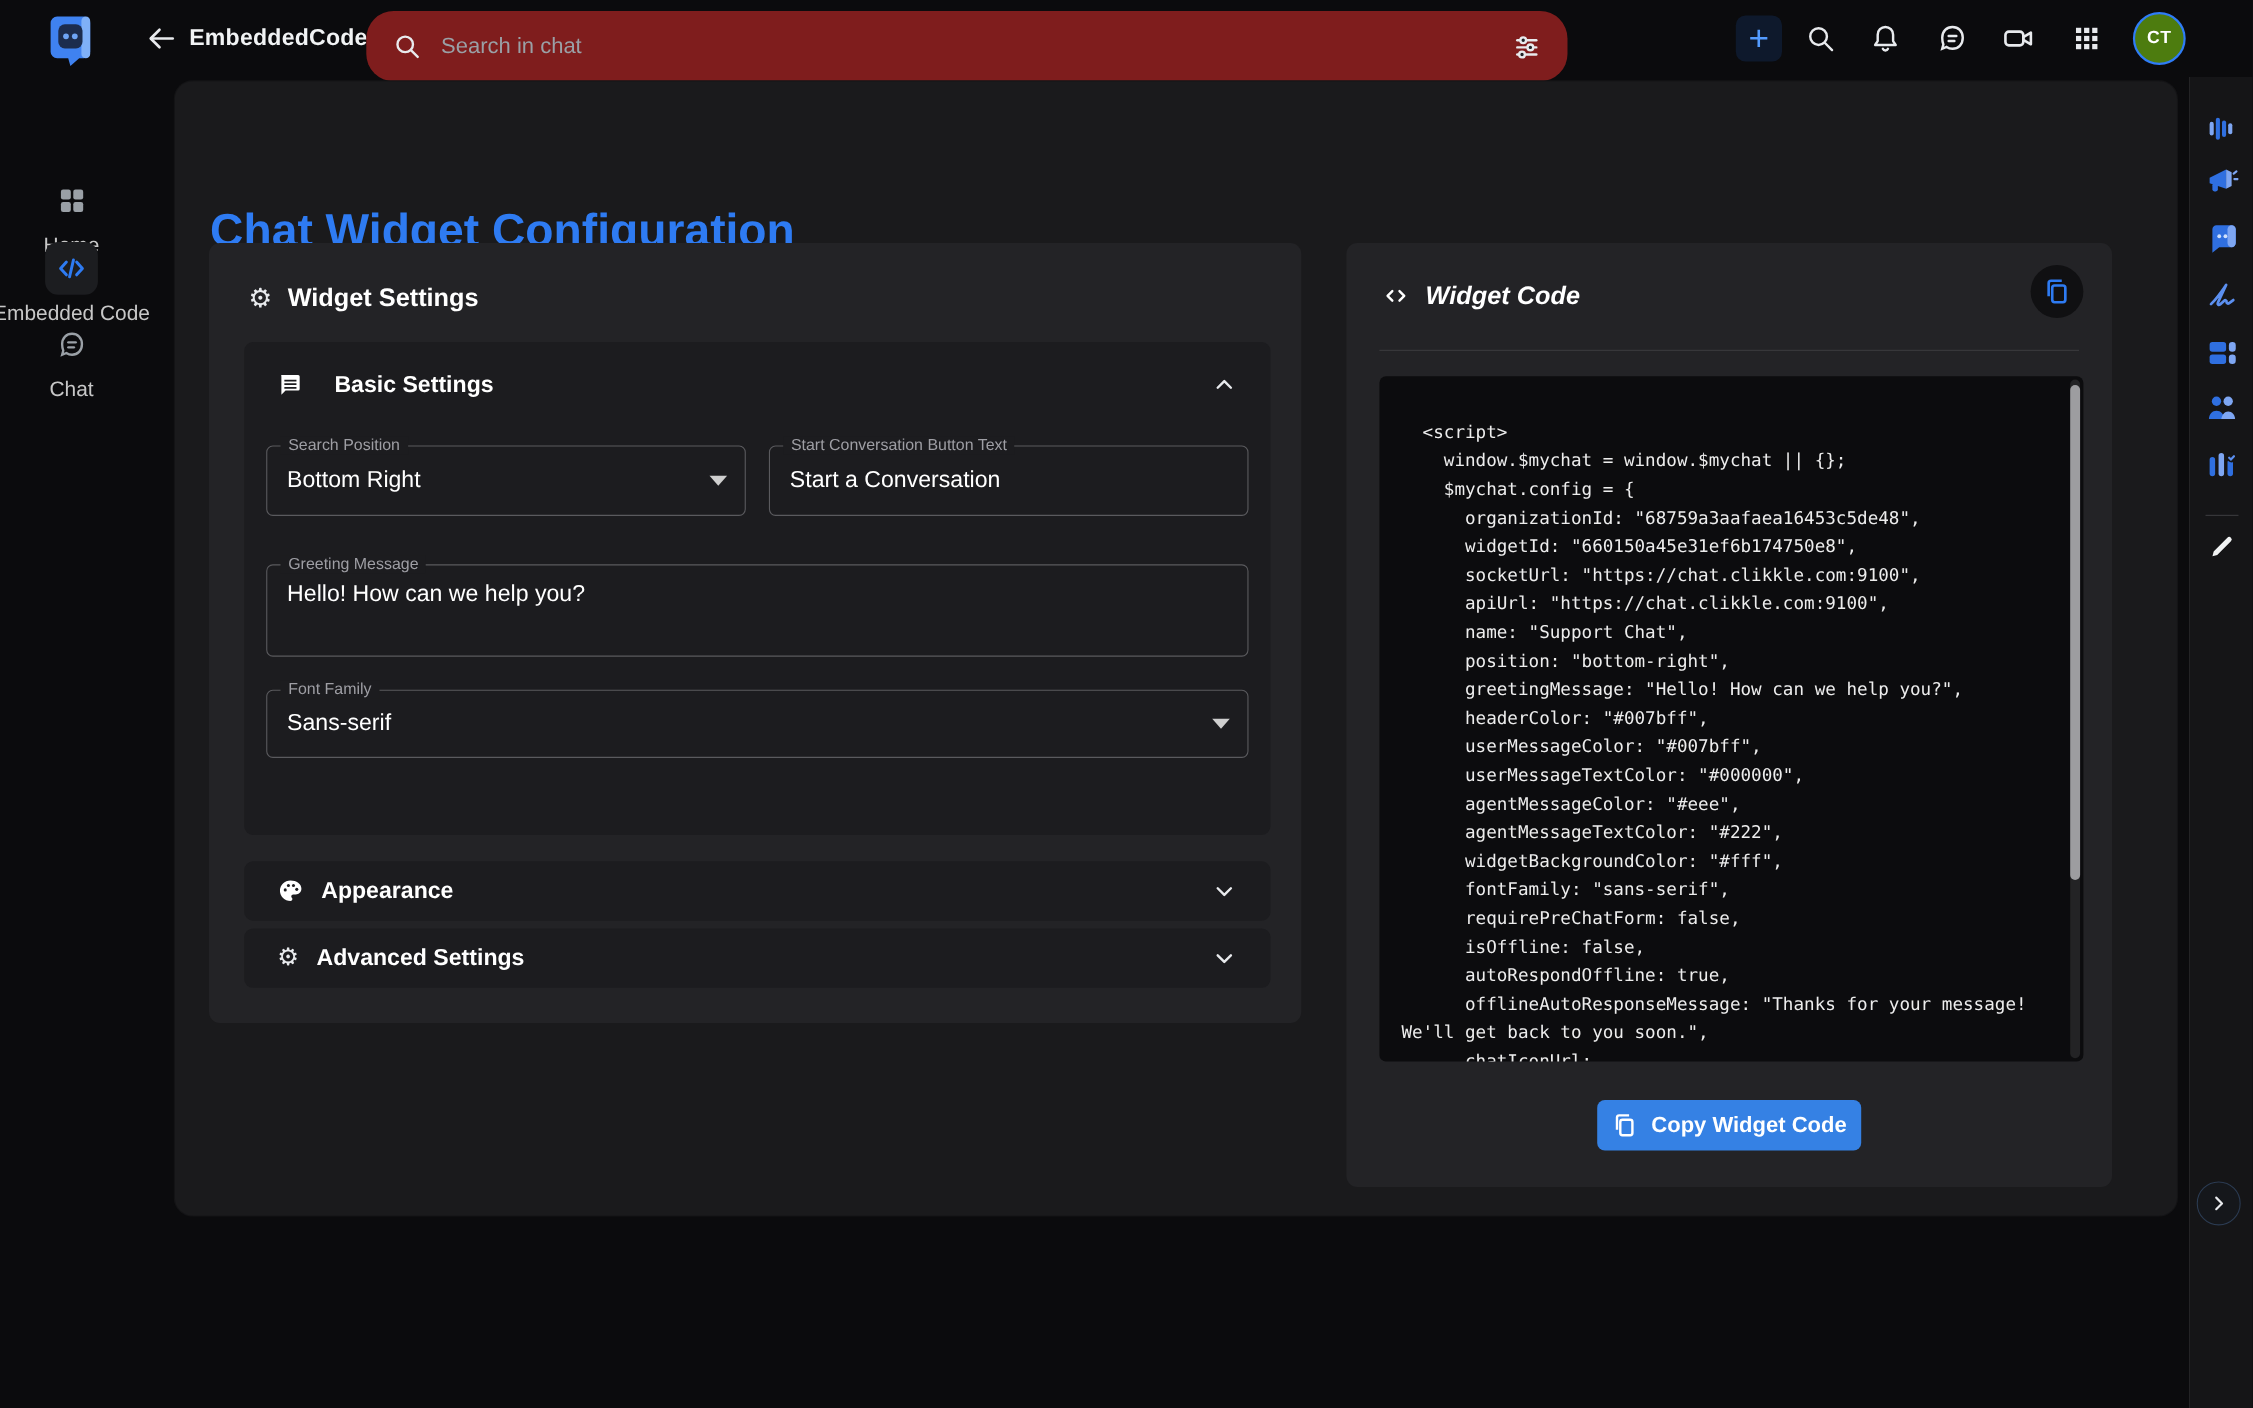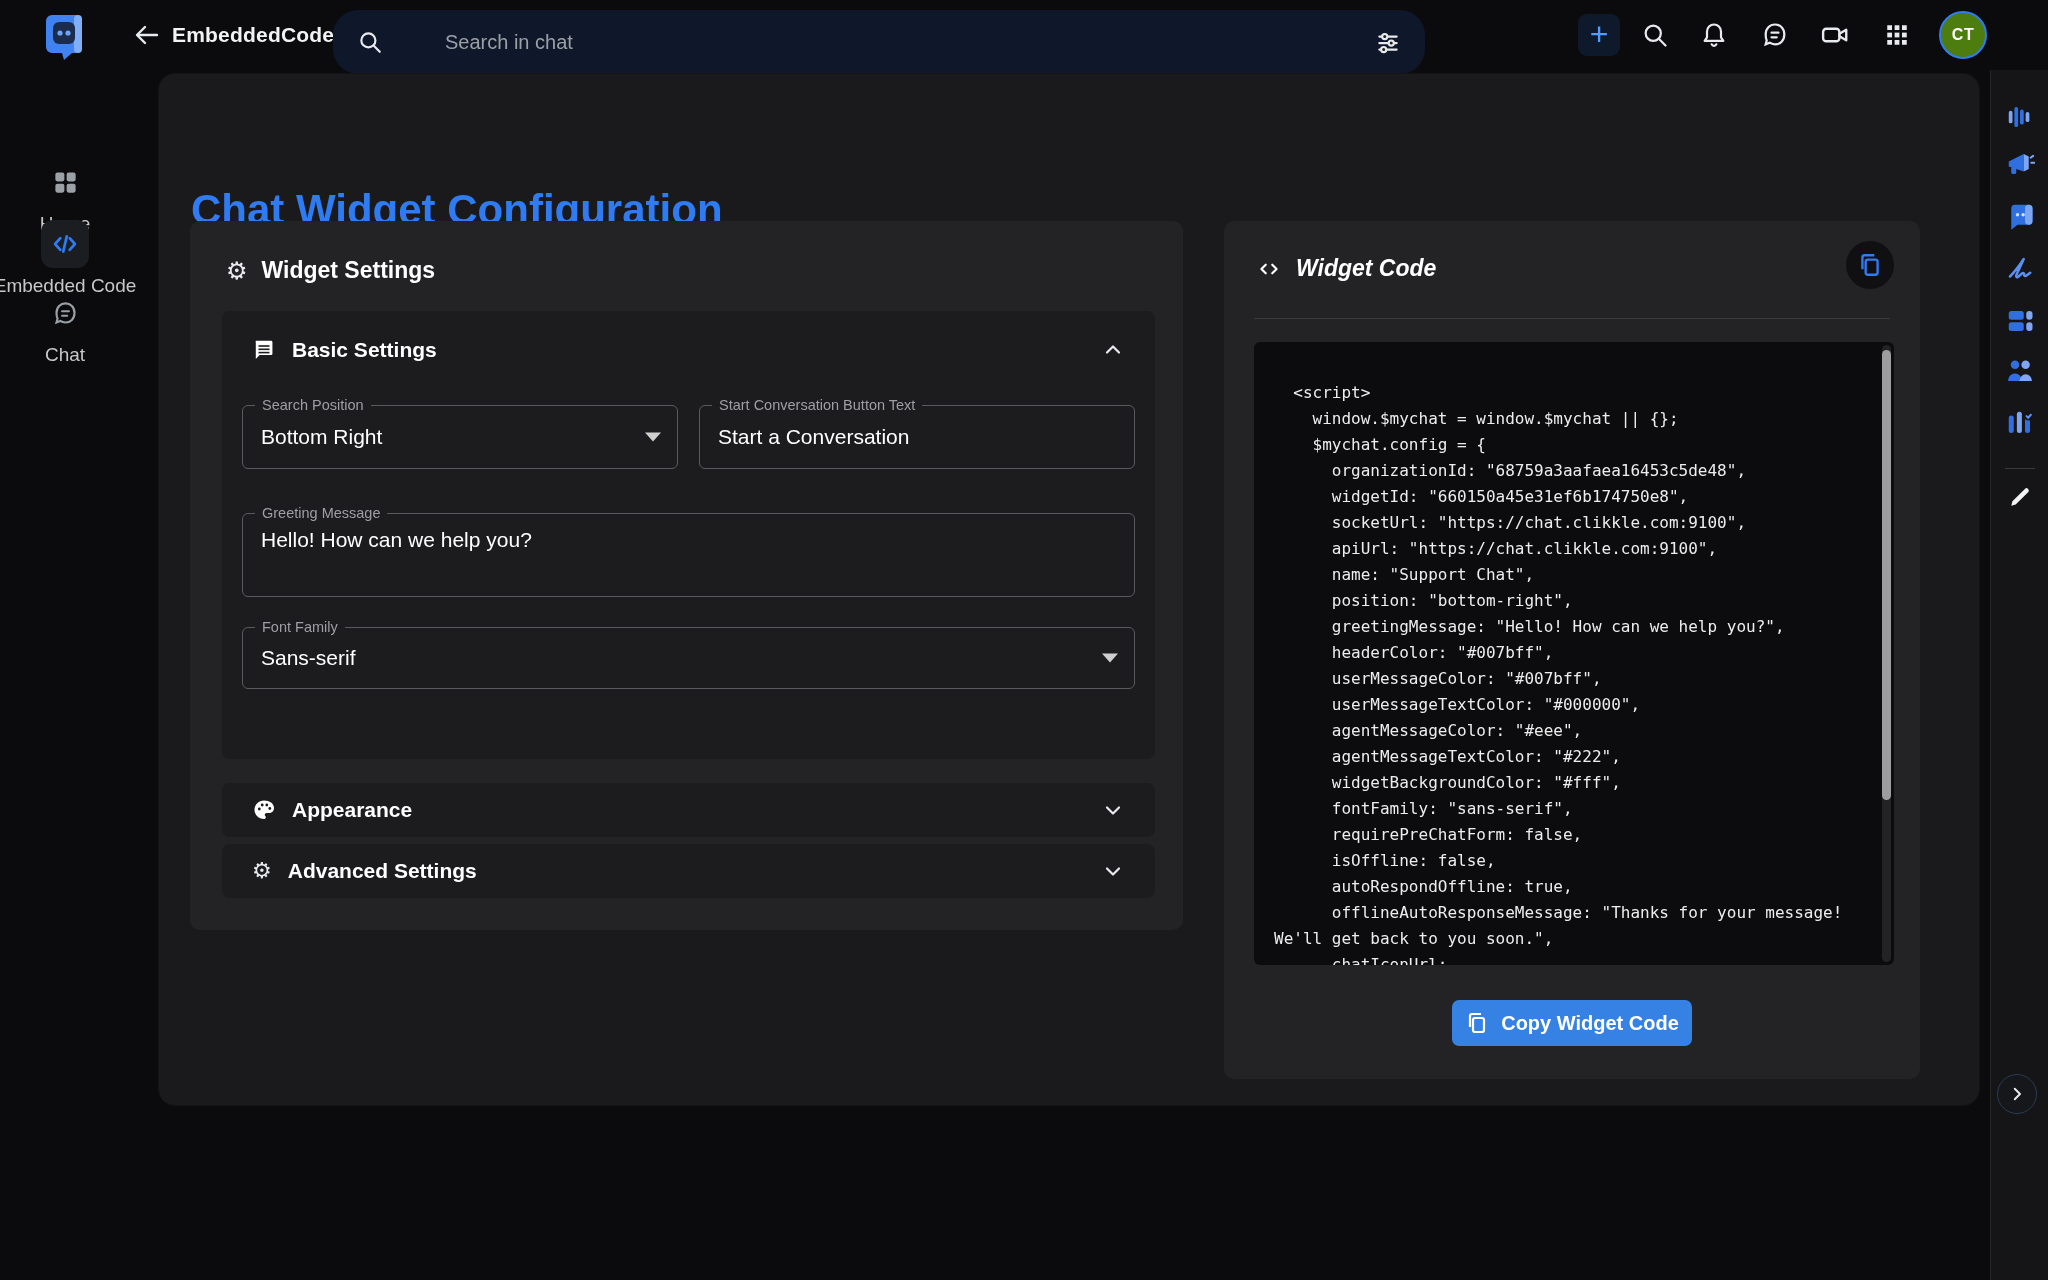--- a/index.html
+++ b/index.html
@@ -13,21 +13,21 @@
   }
   svg { display:block; }
 
   
   .topbar { position:absolute; left:0; top:0; width:2048px; height:70px; }
   .logo { position:absolute; left:38px; top:9px; width:54px; height:54px; }
   .back-btn { position:absolute; left:132px; top:20px; width:30px; height:30px; cursor:pointer; }
   .app-title { position:absolute; left:172px; top:0; height:70px; display:flex; align-items:center;
     font-size:21px; font-weight:600; color:#f1f3f4; letter-spacing:.2px; }
   .searchbar { position:absolute; left:333px; top:10px; width:1092px; height:64px; border-radius:25px;
-    background:#0f172a; display:flex; align-items:center; padding:0 24px;gap:44px; }
+    background:#7f1d1d; display:flex; align-items:center; padding:0 24px; }
   .searchbar .ph { color:#9aa0a6; font-size:20px; margin-left:18px; flex:1; }
   .tb-icon { position:absolute; top:18px; width:34px; height:34px; display:flex; align-items:center;
     justify-content:center; cursor:pointer; }
   .plus-btn { position:absolute; left:1578px; top:14px; width:42px; height:42px; border-radius:9px;
     background:rgba(41,121,255,.13); display:flex; align-items:center; justify-content:center;
     color:#539bff; font-size:32px; font-weight:400; cursor:pointer; line-height:1; padding-bottom:3px;}
   .avatar { position:absolute; left:1939px; top:11px; width:48px; height:48px; border-radius:50%;
     background:#4d7c0f; border:2.5px solid #2f7cf6; display:flex; align-items:center; justify-content:center;
     font-size:16px; font-weight:700; color:#fff; letter-spacing:.5px; cursor:pointer; }
   .gear-glyph { font-size:30px; color:#e8eaed; line-height:1; font-family:"DejaVu Sans", sans-serif; }
@@ -44,21 +44,21 @@
     background:#1a1a1c; border-radius:16px; box-shadow:0 0 0 1px #141416; }
   .page-title { position:absolute; left:32px; top:112px; font-size:42px; font-weight:700; color:#2e7bf2; }
 
   
   .ws-card { position:absolute; left:31px; top:147px; width:993px; height:709px;
     background:#232326; border-radius:10px; }
   .card-header { position:absolute; left:36px; top:36px; display:flex; align-items:center; gap:14px;
     font-size:23px; font-weight:700; color:#fff; }
   .accordion { position:absolute; left:32px; background:#1c1c1f; border-radius:8px; width:933px; }
   .acc-basic { top:90px; height:448px; }
-  .acc-head { height:78px; display:flex; align-items:center; padding:0 30px; gap:16px; cursor:pointer; }
+  .acc-head { height:78px; display:flex; align-items:center; padding:0 30px; gap:28px; cursor:pointer; }
   .acc-title { font-size:21px; font-weight:600; color:#fff; flex:1; }
   .acc-row { height:54px; display:flex; align-items:center; padding:0 30px; gap:16px; cursor:pointer; }
   .acc-appearance { top:562px; }
   .acc-advanced { top:623px; }
 
   .fields { padding:0 20px; }
   .field { position:relative; border:1px solid #5a5a5e; border-radius:6px; background:transparent; cursor:text; }
   .f-label { position:absolute; top:-9px; left:12px; background:#1c1c1f; padding:0 7px;
     font-size:14.5px; color:#9e9ea4; white-space:nowrap; }
   .f-value { font-size:21px; color:#fff; padding:0 18px; display:flex; align-items:center; height:100%; }

